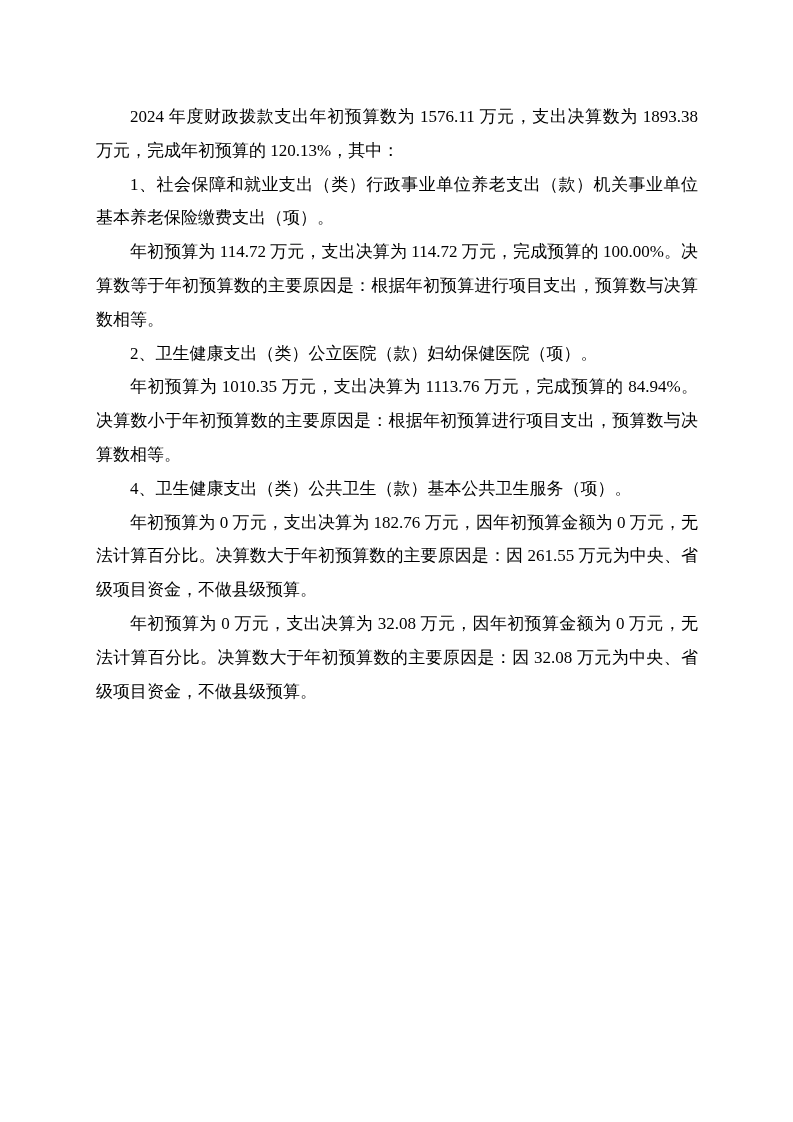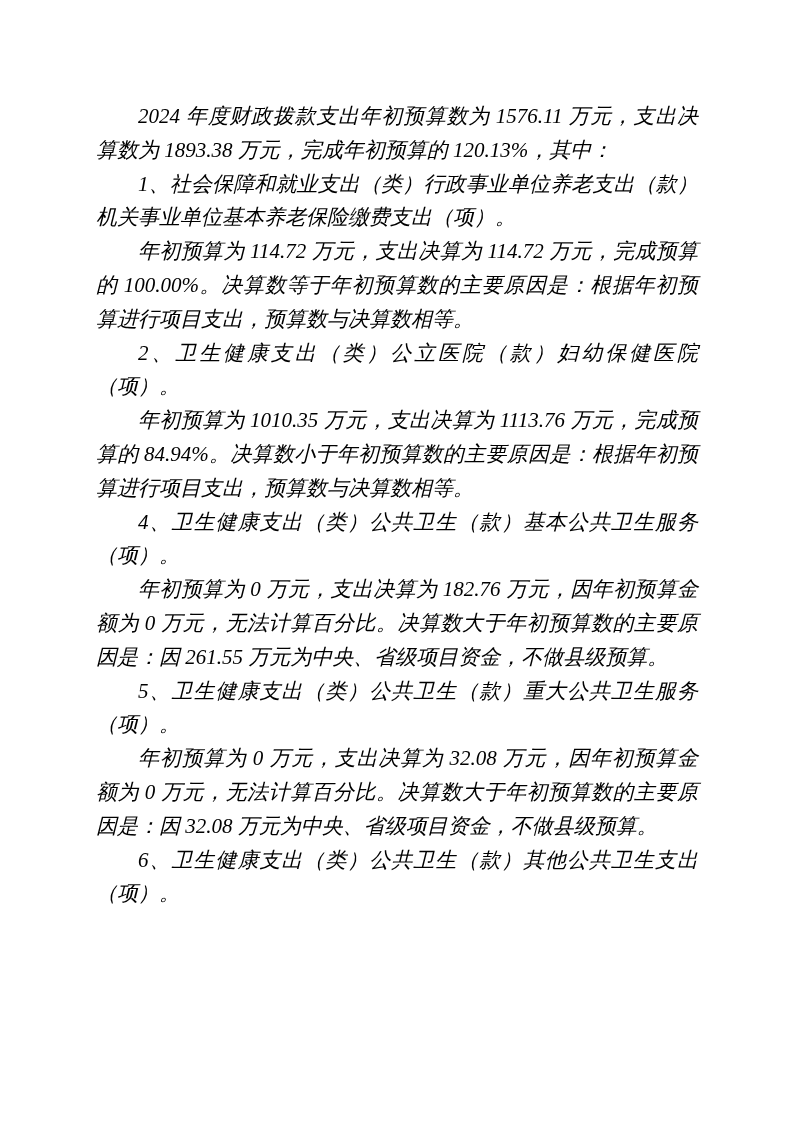--- a/index.html
+++ b/index.html
@@ -13,42 +13,39 @@
     height: 1122px;
     margin: 0 auto;
     background: #ffffff;
     overflow: hidden;
     box-sizing: border-box;
     padding: 100px 95px 0 96px;
   }
   .doc-body {
     width: 602px;
     font-family: "Liberation Serif", "DejaVu Serif", serif;
-    font-size: 21px;
+    font-size: 17px;
     line-height: 33.8px;
     color: #000000;
     text-align: justify;
-    font-style: italic;
   }
   .doc-body p {
     margin: 0;
     padding: 0;
     text-indent: 2em;
     word-break: break-all;
   }
 </style>
 </head>
 <body>
 
 <div class="page">
   <div class="doc-body">
     <p>2024 年度财政拨款支出年初预算数为 1576.11 万元，支出决算数为 1893.38 万元，完成年初预算的 120.13%，其中：</p>
     <p>1、社会保障和就业支出（类）行政事业单位养老支出（款）机关事业单位基本养老保险缴费支出（项）。</p>
     <p>年初预算为 114.72 万元，支出决算为 114.72 万元，完成预算的 100.00%。决算数等于年初预算数的主要原因是：根据年初预算进行项目支出，预算数与决算数相等。</p>
     <p>2、卫生健康支出（类）公立医院（款）妇幼保健医院（项）。</p>
     <p>年初预算为 1010.35 万元，支出决算为 1113.76 万元，完成预算的 84.94%。决算数小于年初预算数的主要原因是：根据年初预算进行项目支出，预算数与决算数相等。</p>
     <p>4、卫生健康支出（类）公共卫生（款）基本公共卫生服务（项）。</p>
     <p>年初预算为 0 万元，支出决算为 182.76 万元，因年初预算金额为 0 万元，无法计算百分比。决算数大于年初预算数的主要原因是：因 261.55 万元为中央、省级项目资金，不做县级预算。</p>
-    <p>5、卫生健康支出（类）公共卫生（款）重大公共卫生服务（项）。</p>
     <p>年初预算为 0 万元，支出决算为 32.08 万元，因年初预算金额为 0 万元，无法计算百分比。决算数大于年初预算数的主要原因是：因 32.08 万元为中央、省级项目资金，不做县级预算。</p>
-    <p>6、卫生健康支出（类）公共卫生（款）其他公共卫生支出（项）。</p>
   </div>
 </div>
 
 </body></html>

